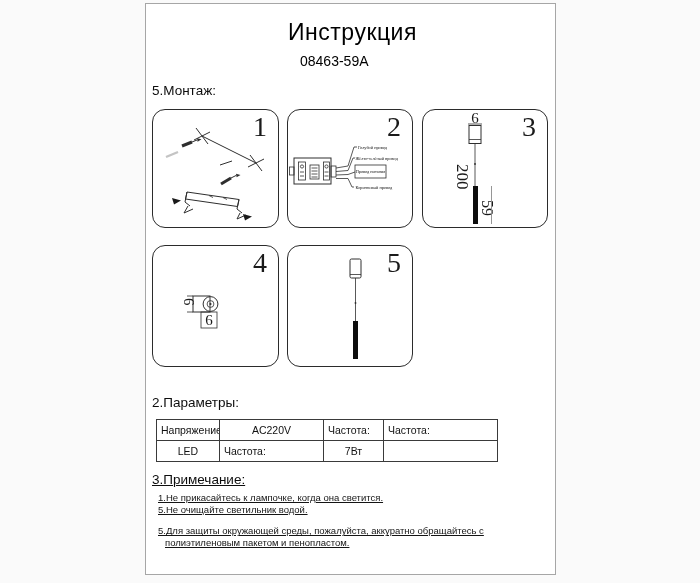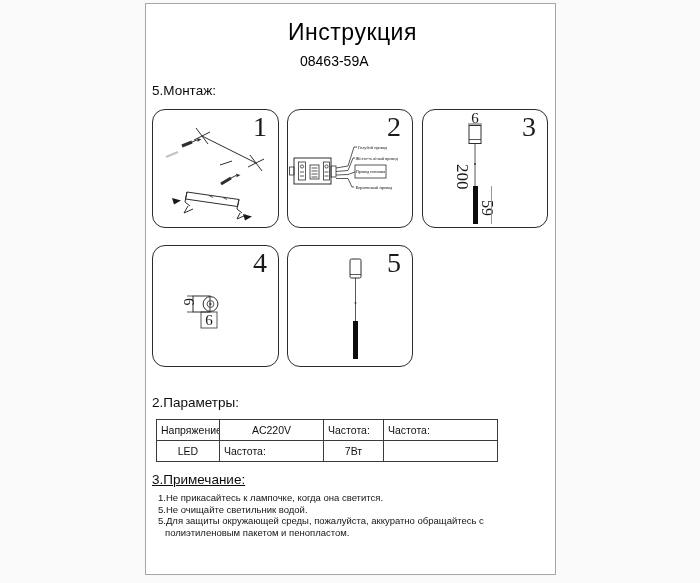--- a/index.html
+++ b/index.html
@@ -54,23 +54,23 @@
   }
   .cell {
     border-right:1px solid #3a3a3a; border-bottom:1px solid #3a3a3a;
     display:flex; align-items:center; overflow:hidden; white-space:nowrap;
   }
   .cell:nth-child(4n) { border-right:none; }
   .cell:nth-child(n+5) { border-bottom:none; }
   .cell.lbl { padding-left:4px; justify-content:flex-start; }
   .cell.val { justify-content:center;text-align:right; }
 
-  .notes { left:158px; top:492px; width:402px; font-size:9.5px; line-height:11.7px; color:#141414; }
+  .notes { left:158px; top:492px; width:402px; font-size:9.5px; line-height:11.7px; color:#141414;text-decoration:underline; }
   .note { padding-left:7px; text-indent:-7px; }
-  .note-last { max-width:358px; }
+  .note-last { max-width:358px;margin-top:10px; }
 
   svg text.dim {
     font-family:"Liberation Serif","DejaVu Serif",serif;
     fill:#1a1a1a;
   }
   svg text.wire {
     font-family:"Liberation Serif","DejaVu Serif",serif;
     font-size:4.3px; fill:#111;
   }
   svg .ln { stroke:#2e2e2e; stroke-width:1; fill:none; }

